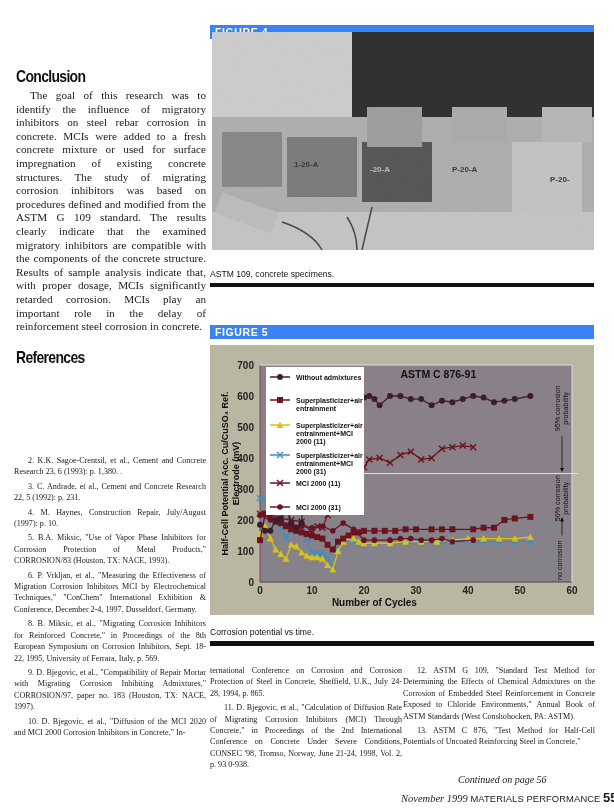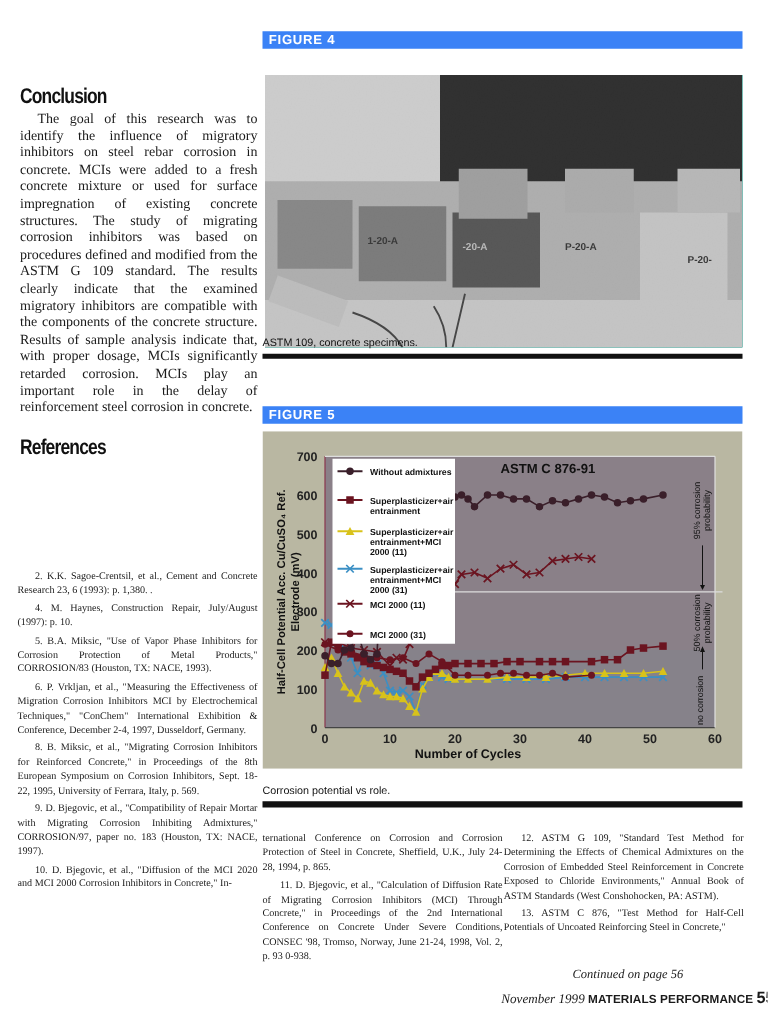--- a/index.html
+++ b/index.html
@@ -8,38 +8,39 @@
   .body-text { font-size: 11.2px; line-height: 13.6px; text-align: justify; margin: 0; }
   .body-text.indent { text-indent: 14px; }
   h2.section { font-family: "Liberation Sans", "DejaVu Sans", sans-serif; font-weight: bold; font-size: 17px; letter-spacing: -0.8px; transform: scaleX(0.82); transform-origin: left; margin: 12px 0 2px 0; color: #111; }
   .refs { position: absolute; left: 14px; top: 455px; width: 192px; }
   .ref { font-size: 8.1px; line-height: 11.4px; text-align: justify; text-indent: 14px; margin: 0 0 3px 0; }
   .refs-col2 { position: absolute; left: 210px; top: 665px; width: 192px; }
   .refs-col3 { position: absolute; left: 403px; top: 665px; width: 192px; }
   .fig-header { position: absolute; left: 210px; width: 384px; height: 14px; background: #3b82f6; color: #fff; font-family: "Liberation Sans", "DejaVu Sans", sans-serif; font-weight: bold; font-size: 10.5px; letter-spacing: 0.6px; line-height: 14px; padding-left: 5px; box-sizing: border-box; }
   .fig-rule { position: absolute; left: 210px; width: 384px; height: 4px; background: #111; }
   .fig-caption { position: absolute; left: 210px; font-family: "Liberation Sans", "DejaVu Sans", sans-serif; font-size: 8.6px; color: #111; }
-  .photo { position: absolute; left: 212px; top: 60px; width: 382px; height: 218px; background: #14b8a6; overflow: hidden; }
+  .photo { position: absolute; left: 212px; top: 32px; width: 382px; height: 218px; background: #eab308; overflow: hidden; }
   .footer { position: absolute; left: 401px; top: 790px; width: 196px; font-size: 10.5px; white-space: nowrap; }
   .footer .date { font-style: italic; }
-  .footer .mag { font-family: "Liberation Sans", "DejaVu Sans", sans-serif; font-weight: bold; font-size: 9.4px; letter-spacing: 0.1px; margin-top: 38px; }
+  .footer .mag { font-family: "Liberation Sans", "DejaVu Sans", sans-serif; font-weight: normal; font-size: 9.4px; letter-spacing: 0.1px; margin-top: 38px; }
   .footer .pg { font-family: "Liberation Sans", "DejaVu Sans", sans-serif; font-weight: bold; font-size: 13px; }
   .continued { position: absolute; left: 458px; top: 774px; font-style: italic; font-size: 10px; }
 </style>
 </head>
 <body>
 
 <div class="col-left">
   <h2 class="section">Conclusion</h2>
   <p class="body-text indent">The goal of this research was to identify the influence of migratory inhibitors on steel rebar corrosion in concrete. MCIs were added to a fresh concrete mixture or used for surface impregnation of existing concrete structures. The study of migrating corrosion inhibitors was based on procedures defined and modified from the ASTM G 109 standard. The results clearly indicate that the examined migratory inhibitors are compatible with the components of the concrete structure. Results of sample analysis indicate that, with proper dosage, MCIs significantly retarded corrosion. MCIs play an important role in the delay of reinforcement steel corrosion in concrete.</p>
   <h2 class="section" style="margin-top:14px">References</h2>
 </div>
 
 <div class="refs">
   <p class="ref">2. K.K. Sagoe-Crentsil, et al., Cement and Concrete Research 23, 6 (1993): p. 1,380. .</p>
+  <p class="ref">3. C. Andrade, et al., Cement and Concrete Research 22, 5 (1992): p. 231.</p>
   <p class="ref">4. M. Haynes, Construction Repair, July/August (1997): p. 10.</p>
   <p class="ref">5. B.A. Miksic, "Use of Vapor Phase Inhibitors for Corrosion Protection of Metal Products," CORROSION/83 (Houston, TX: NACE, 1993).</p>
   <p class="ref">6. P. Vrkljan, et al., "Measuring the Effectiveness of Migration Corrosion Inhibitors MCI by Electrochemical Techniques," "ConChem" International Exhibition &amp; Conference, December 2-4, 1997, Dusseldorf, Germany.</p>
   <p class="ref">8. B. Miksic, et al., "Migrating Corrosion Inhibitors for Reinforced Concrete," in Proceedings of the 8th European Symposium on Corrosion Inhibitors, Sept. 18-22, 1995, University of Ferrara, Italy, p. 569.</p>
   <p class="ref">9. D. Bjegovic, et al., "Compatibility of Repair Mortar with Migrating Corrosion Inhibiting Admixtures," CORROSION/97, paper no. 183 (Houston, TX: NACE, 1997).</p>
   <p class="ref">10. D. Bjegovic, et al., "Diffusion of the MCI 2020 and MCI 2000 Corrosion Inhibitors in Concrete," In-</p>
 </div>
 
 <div class="refs-col2">
   <p class="ref" style="text-indent:0">ternational Conference on Corrosion and Corrosion Protection of Steel in Concrete, Sheffield, U.K., July 24-28, 1994, p. 865.</p>
@@ -366,20 +367,20 @@
       <text transform="translate(350 63.39999999999998) rotate(-90)" text-anchor="middle" font-family="Liberation Sans, sans-serif" font-size="7.2" fill="#111"><tspan x="0" dy="0">95% corrosion</tspan><tspan x="0" dy="8">probability</tspan></text>
       <text transform="translate(350 153.3) rotate(-90)" text-anchor="middle" font-family="Liberation Sans, sans-serif" font-size="7.2" fill="#111"><tspan x="0" dy="0">50% corrosion</tspan><tspan x="0" dy="8">probability</tspan></text>
       <text transform="translate(352 215.3) rotate(-90)" text-anchor="middle" font-family="Liberation Sans, sans-serif" font-size="7.2" fill="#111"><tspan x="0" dy="0">no corrosion</tspan></text>
       <line x1="352" y1="91.30000000000001" x2="352" y2="125.4" stroke="#111" stroke-width="0.8"></line>
       <path d="M350 122.92 L352 126.95 L354 122.92 Z" fill="#111"></path>
       <line x1="352" y1="190.5" x2="352" y2="173.45" stroke="#111" stroke-width="0.8"></line>
       <path d="M350 176.55 L352 171.9 L354 176.55 Z" fill="#111"></path>
     </g>
 </svg>
 
-<div class="fig-caption" style="top:627px">Corrosion potential vs role.</div>
+<div class="fig-caption" style="top:627px">Corrosion potential vs time.</div>
 <div class="fig-rule" style="top:641px; height:5px"></div>
 
 <div class="footer">
   <span class="date">November 1999</span>
   <span class="mag">MATERIALS PERFORMANCE</span>
   <span class="pg">55</span>
 </div>
 
 </body></html>

